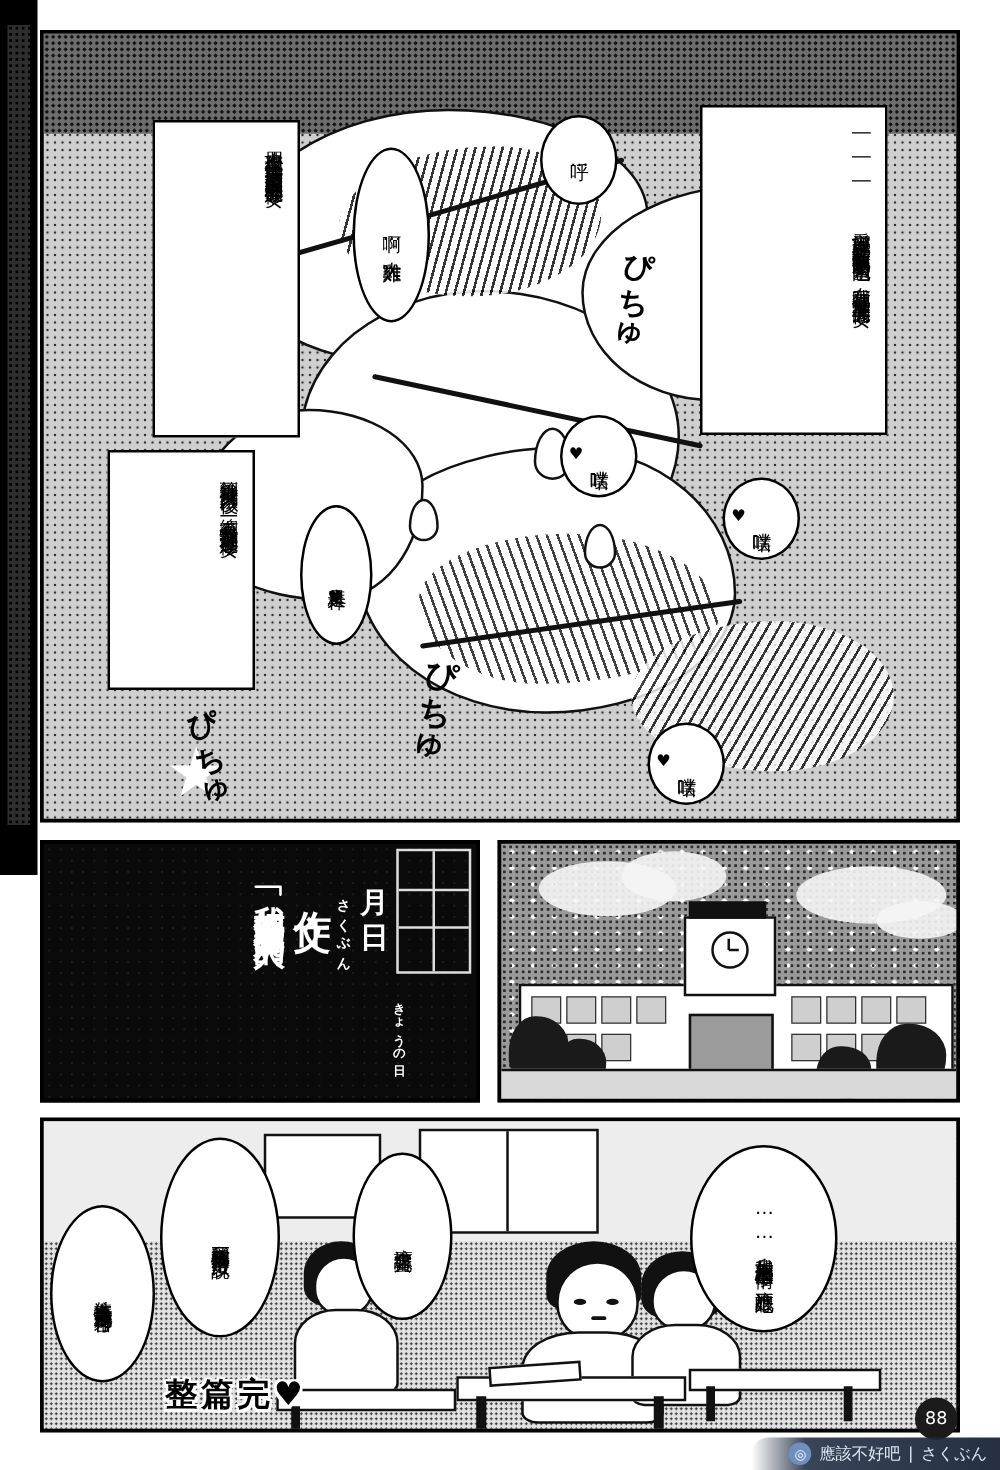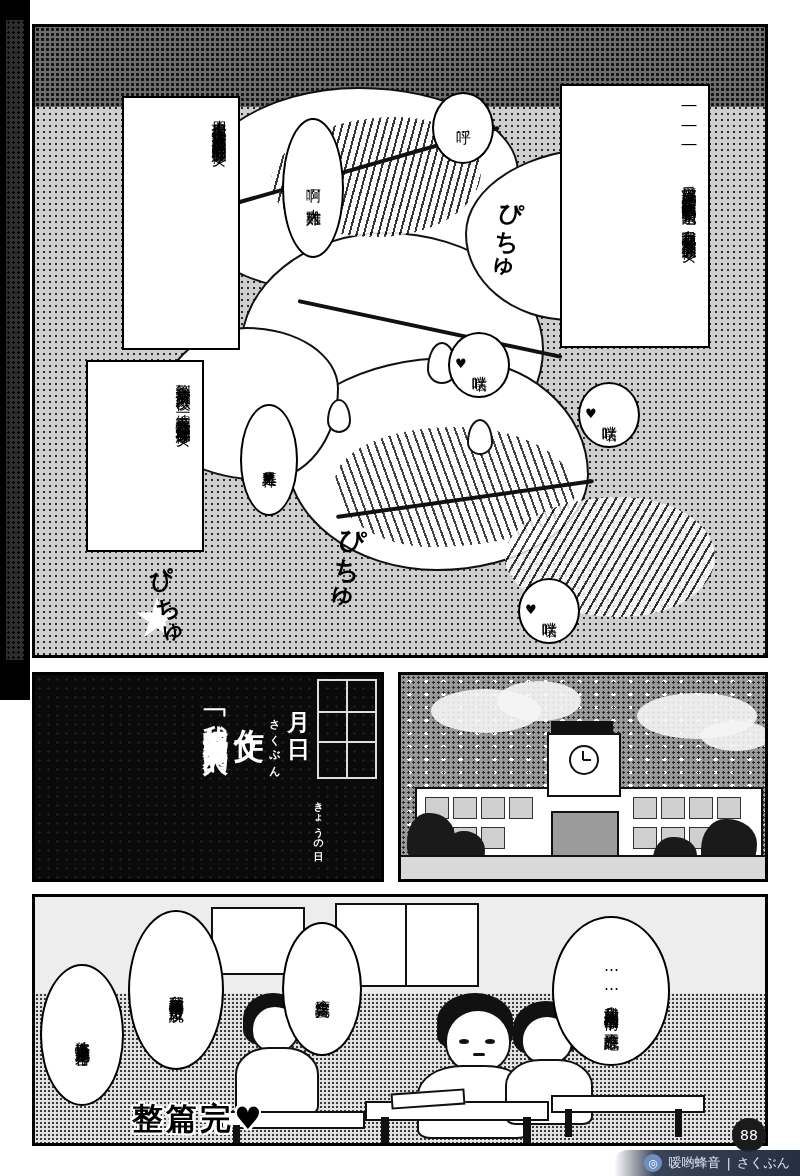--- a/index.html
+++ b/index.html
@@ -188,21 +188,21 @@
     background: #ffffff;
     border: 2px solid #111;
     border-radius: 40% 40% 12% 12%;
   }
 
   
   #ending {
     position: absolute;
     left: 132px; top: 1098px;
     z-index: 60;
-    font-size: 31px;
+    font-size: 26px;
     font-weight: bold;
     color: #000;
     letter-spacing: 3px;
     text-shadow:
       2px 0 0 #fff, -2px 0 0 #fff, 0 2px 0 #fff, 0 -2px 0 #fff,
       2px 2px 0 #fff, -2px -2px 0 #fff, 2px -2px 0 #fff, -2px 2px 0 #fff;
   }
 
   
   #page-number {
@@ -491,18 +491,18 @@
   </div>
 
   <div id="ending">
     <span>整篇完</span><span class="heart">♥</span>
   </div>
 
   <div id="page-number">88</div>
 
   <div id="watermark">
     <span class="wm-badge">◎</span>
-    <span>嗳哟蜂音</span>
+    <span>應該不好吧</span>
     <span>|</span>
     <span>さくぶん</span>
   </div>
 
 </div>
 
 </body></html>

